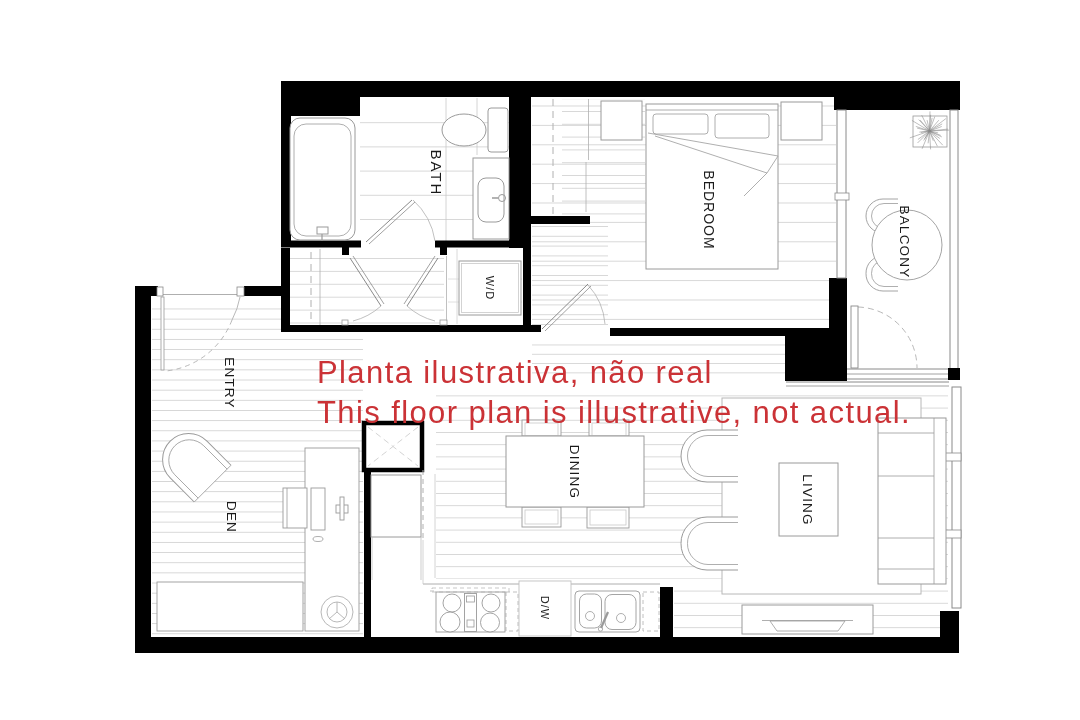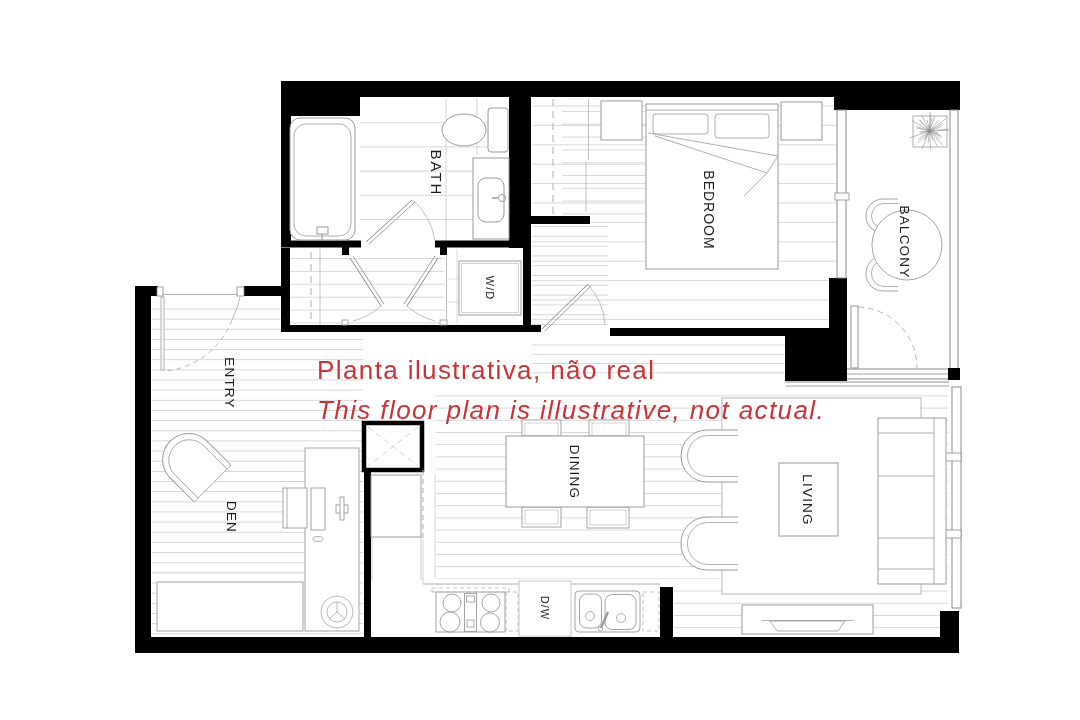--- a/index.html
+++ b/index.html
@@ -1,18 +1,18 @@
 <!DOCTYPE html>
 <html><head>
 <meta charset="utf-8">
 <title>Floor Plan</title>
 <style>
 html,body{margin:0;padding:0;background:#fff;width:1080px;height:720px;overflow:hidden;}
 .wrap{position:relative;width:1080px;height:720px;font-family:"Liberation Sans",sans-serif;}
-.red{position:absolute;color:#cb3236;font-size:26px;letter-spacing:1.4px;line-height:1;white-space:nowrap;}
+.red{position:absolute;color:#cb3236;font-size:31px;letter-spacing:1.4px;line-height:1;white-space:nowrap;}
 </style>
 </head>
 <body>
 <div class="wrap">
 <svg width="1080" height="720" viewBox="0 0 1080 720" font-family="Liberation Sans, sans-serif">
 <rect width="1080" height="720" fill="#ffffff"></rect>
 <defs>
 <pattern id="pBath" patternUnits="userSpaceOnUse" x="0" y="122.2" width="20" height="24.2">
           <line x1="0" y1="0.4" x2="20" y2="0.4" stroke="#c9c9c9" stroke-width="0.8"></line>
         </pattern>
@@ -412,14 +412,14 @@
 
 <text x="436" y="173" font-size="15" fill="#1a1a1a" text-anchor="middle" letter-spacing="2" transform="rotate(90 436 173)" dominant-baseline="central">BATH</text>
 
 <text x="229" y="383" font-size="13.5" fill="#1a1a1a" text-anchor="middle" letter-spacing="1.2" transform="rotate(90 229 383)" dominant-baseline="central">ENTRY</text>
 
 <text x="231" y="517" font-size="13.5" fill="#1a1a1a" text-anchor="middle" letter-spacing="1.2" transform="rotate(90 231 517)" dominant-baseline="central">DEN</text>
 </svg>
 
 <div class="red" style="left:317px;top:357px;">Planta ilustrativa, não real</div>
 
-<div class="red" style="left:317px;top:397px;font-style:italic;">This floor plan is illustrative, not actual.</div>
+<div class="red" style="left:317px;top:397px;">This floor plan is illustrative, not actual.</div>
 </div>
 
 </body></html>

